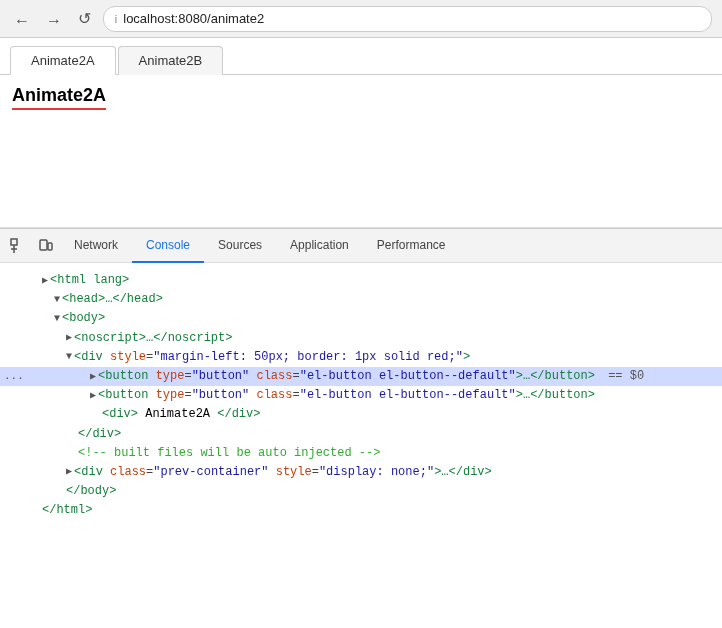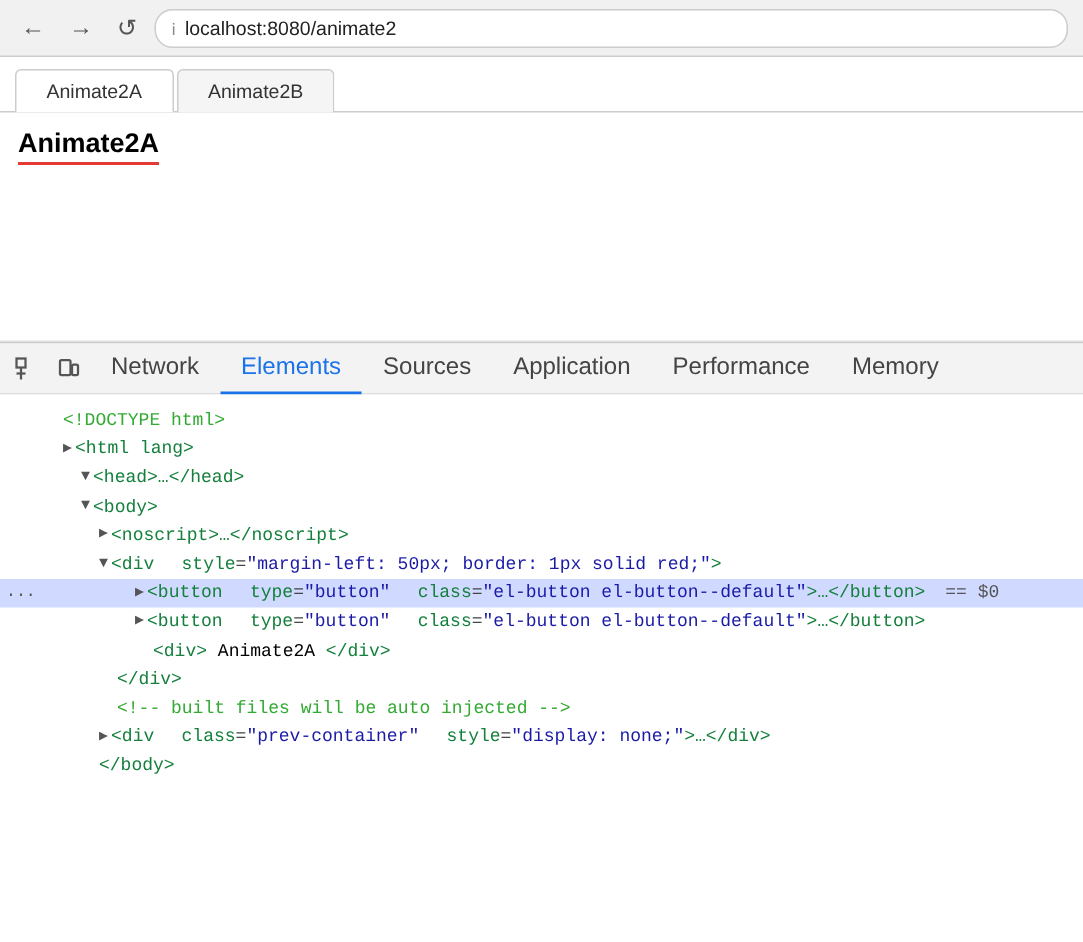--- a/index.html
+++ b/index.html
@@ -115,21 +115,21 @@
     .devtools-tabs {
       display: flex;
       align-items: center;
       flex: 1;
     }
     .devtools-tab {
       padding: 0 14px;
       height: 34px;
       display: flex;
       align-items: center;
-      font-size: 16px;
+      font-size: 12px;
       color: #444;
       cursor: pointer;
       border-bottom: 2px solid transparent;
       white-space: nowrap;
     }
     .devtools-tab.active {
       color: #1a73e8;
       border-bottom: 2px solid #1a73e8;
     }
 
@@ -163,21 +163,21 @@
       align-items: center;
     }
     .expand-arrow {
       cursor: pointer;
       color: #555;
       font-size: 10px;
       margin-right: 2px;
     }
     
     .c-tag { color: #15803d; }
-    .c-attr { color: #15803d; margin-left: 11px; }
+    .c-attr { color: #c2410c; }
     .c-val { color: #1a1aa6; }
     .c-comment { color: #3a3; }
     .c-text { color: #000; }
     .c-eq { color: #444; }
 
     
     .line-menu {
       color: #555;
       font-size: 13px;
       cursor: pointer;
@@ -219,35 +219,29 @@
       </svg>
     </button>
     <button class="devtools-icon-btn">
       <svg width="16" height="16" viewBox="0 0 16 16" fill="none">
         <rect x="2" y="2" width="7" height="10" rx="1" stroke="#555" stroke-width="1.5" fill="none"></rect>
         <rect x="10" y="5" width="4" height="7" rx="1" stroke="#555" stroke-width="1.5" fill="none"></rect>
       </svg>
     </button>
     <div class="devtools-tabs">
       <div class="devtools-tab">Network</div>
-      <div class="devtools-tab active">Elements</div>
+      <div class="devtools-tab active">Console</div>
       <div class="devtools-tab">Sources</div>
       <div class="devtools-tab">Application</div>
       <div class="devtools-tab">Performance</div>
-      <div class="devtools-tab">Memory</div>
     </div>
   </div>
 
   <div class="devtools-content">
 
-    <div class="code-line">
-      <span class="gutter"></span>
-      <span class="line-menu"></span>
-      <span class="c-comment">&lt;!DOCTYPE html&gt;</span>
-    </div>
 
     <div class="code-line">
       <span class="gutter"></span>
       <span class="line-menu"></span>
       <span class="expand-arrow">▶</span>
       <span class="c-tag">&lt;html lang&gt;</span>
     </div>
 
     <div class="code-line">
       <span class="gutter"></span>
@@ -332,15 +326,20 @@
     </div>
 
     <div class="code-line">
       <span class="gutter"></span>
       <span class="line-menu"></span>
       <span style="width:12px;display:inline-block"></span>
       <span style="width:12px;display:inline-block"></span>
       <span class="c-tag">&lt;/body&gt;</span>
     </div>
 
+    <div class="code-line">
+      <span class="gutter"></span>
+      <span class="line-menu"></span>
+      <span class="c-tag">&lt;/html&gt;</span>
+    </div>
 
   </div>
 </div>
 
 </body></html>

